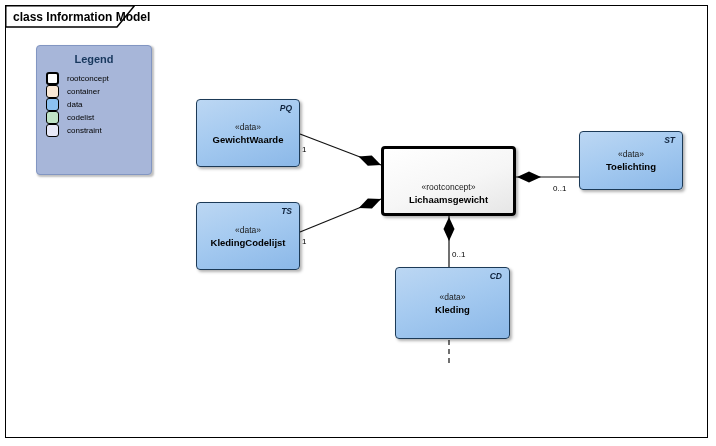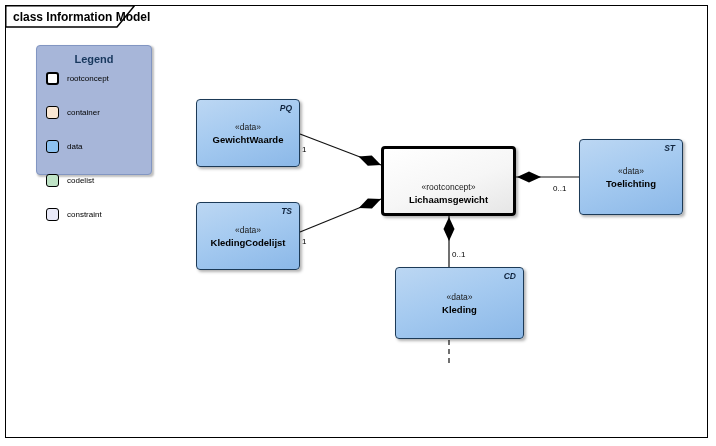--- a/index.html
+++ b/index.html
@@ -8,37 +8,37 @@
   .canvas { position:relative; width:716px; height:446px; background:#fff; overflow:hidden; }
 
   
   .frame { position:absolute; left:5px; top:5px; width:703px; height:433px; border:1.5px solid #000; background:#fff; }
   .frame-tab { position:absolute; left:5px; top:5px; width:131px; height:23px; }
   .frame-tab-label { position:absolute; left:13px; top:10px; font-size:12px; font-weight:bold; color:#000; white-space:nowrap; }
 
   
   .legend { position:absolute; left:36px; top:45px; width:116px; height:130px; background:#a7b6d9; border:1px solid #8296c2; border-radius:4px; box-shadow:1.5px 1.5px 2px rgba(0,0,0,.25); }
   .legend-title { text-align:center; margin-top:7px; font-size:11px; font-weight:bold; color:#17375d; }
-  .legend-items { margin:7px 0 0 9px; display:flex; flex-direction:column; gap:21px; }
+  .legend-items { margin:7px 0 0 9px; display:flex; flex-direction:column; gap:0; }
   .legend-row { display:flex; align-items:center; gap:8px; }
   .swatch { width:13px; height:13px; border:1.5px solid #000; border-radius:3px; background:#fff; flex:0 0 auto; }
   .swatch.thick { border-width:2.5px; }
   .legend-label { font-size:8px; color:#000; }
 
   
   .uml-box { position:absolute; border-radius:4px; box-shadow:2px 2px 3px rgba(0,0,0,.3); display:flex; flex-direction:column; align-items:center; justify-content:center; gap:2px; }
   .uml-box .tag { position:absolute; top:3px; right:7px; font-size:8.5px; font-style:italic; font-weight:600; color:#10243e; }
   .uml-box .stereo { font-size:8.5px; color:#1a1a1a; }
   .uml-box .cname { font-size:9.5px; font-weight:bold; color:#000; }
 
   .data-box { background:linear-gradient(160deg,#bcd7f3 0%,#a5caf0 45%,#8bb8e8 100%); border:1.3px solid #1c3a57; }
   .box-gewichtwaarde   { left:196px; top:99px;  width:104px; height:68px;justify-content:center; }
   .box-gewichtdatumtijd{ left:196px; top:202px; width:104px; height:68px;text-align:center; }
-  .box-toelichting     { left:579px; top:139px; width:104px; height:76px; }
-  .box-kleding         { left:395px; top:267px; width:129px; height:72px; }
+  .box-toelichting     { left:579px; top:131px; width:104px; height:59px; }
+  .box-kleding         { left:395px; top:267px; width:115px; height:72px; }
 
   .box-lichaamsgewicht { left:381px; top:146px; width:135px; height:70px; background:linear-gradient(160deg,#ffffff 0%,#f6f6f6 55%,#e6e6e6 100%); border:3px solid #000; justify-content:center; padding-top:24px; }
 
   .box-kledingcodelijst { left:377px; top:366px; width:148px; height:49px; background:linear-gradient(160deg,#fbfdfb 0%,#e8f4ec 50%,#d6eadd 100%); border:1.3px solid #23453f; flex-direction:row; justify-content:center; }
   .box-kledingcodelijst .cname { margin-right:14px; }
   .doc-icon { position:absolute; right:8px; top:9px; }
 
   
   .connector-layer { position:absolute; left:0; top:0; width:716px; height:446px; pointer-events:none; }
   .mult { position:absolute; font-size:8px; color:#000; white-space:nowrap; }

